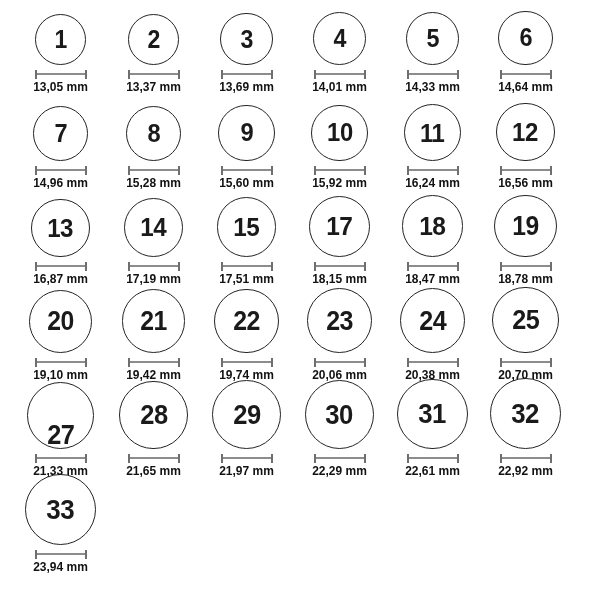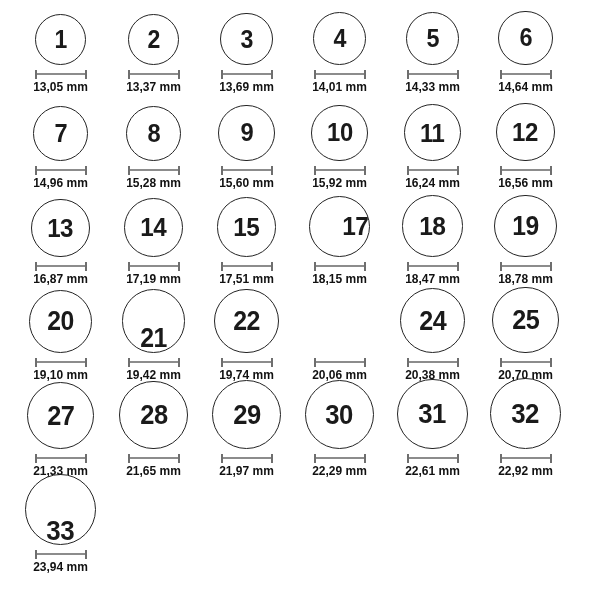--- a/index.html
+++ b/index.html
@@ -177,21 +177,21 @@
     <div class="label">17,19 mm</div>
   </div>
     <div class="cell">
     <div class="circle" style="width: 59.96px; height: 59.96px; justify-content: center;">
       <span class="num" style="font-size: 26.4px;">15</span>
     </div>
     <div class="measure"></div>
     <div class="label">17,51 mm</div>
   </div>
     <div class="cell">
-    <div class="circle" style="width: 61.24px; height: 61.24px; justify-content: flex-end;">
+    <div class="circle" style="width: 61.24px; height: 61.24px;">
       <span class="num" style="font-size: 26.6px;">17</span>
     </div>
     <div class="measure"></div>
     <div class="label">18,15 mm</div>
   </div>
     <div class="cell">
     <div class="circle" style="width: 61.88px; height: 61.88px;">
       <span class="num" style="font-size: 26.7px;">18</span>
     </div>
     <div class="measure"></div>
@@ -205,53 +205,56 @@
     <div class="label">18,78 mm</div>
   </div>
     <div class="cell">
     <div class="circle" style="width: 63.16px; height: 63.16px;">
       <span class="num" style="font-size: 26.9px;">20</span>
     </div>
     <div class="measure"></div>
     <div class="label">19,10 mm</div>
   </div>
     <div class="cell">
-    <div class="circle" style="width: 63.8px; height: 63.8px; align-items: flex-end;">
+    <div class="circle" style="width: 63.8px; height: 63.8px;">
       <span class="num" style="font-size: 27px;">21</span>
     </div>
     <div class="measure"></div>
     <div class="label">19,42 mm</div>
   </div>
     <div class="cell">
     <div class="circle" style="width: 64.44px; height: 64.44px;">
       <span class="num" style="font-size: 27.1px;">22</span>
     </div>
     <div class="measure"></div>
     <div class="label">19,74 mm</div>
   </div>
     <div class="cell">
+    <div class="circle" style="width: 65.08px; height: 65.08px;">
+      <span class="num" style="font-size: 27.2px;">23</span>
+    </div>
     <div class="measure"></div>
     <div class="label">20,06 mm</div>
   </div>
     <div class="cell">
     <div class="circle" style="width: 65.72px; height: 65.72px; align-items: center;">
       <span class="num" style="font-size: 27.3px;">24</span>
     </div>
     <div class="measure"></div>
     <div class="label">20,38 mm</div>
   </div>
     <div class="cell">
     <div class="circle" style="width: 66.36px; height: 66.36px;">
       <span class="num" style="font-size: 27.4px;">25</span>
     </div>
     <div class="measure"></div>
     <div class="label">20,70 mm</div>
   </div>
     <div class="cell">
-    <div class="circle" style="width: 67.64px; height: 67.64px;">
+    <div class="circle" style="width: 67.64px; height: 67.64px; align-items: flex-end;">
       <span class="num" style="font-size: 27.6px;">27</span>
     </div>
     <div class="measure"></div>
     <div class="label">21,33 mm</div>
   </div>
     <div class="cell">
     <div class="circle" style="width: 68.28px; height: 68.28px;">
       <span class="num" style="font-size: 27.7px;">28</span>
     </div>
     <div class="measure"></div>
@@ -279,19 +282,19 @@
     <div class="label">22,61 mm</div>
   </div>
     <div class="cell">
     <div class="circle" style="width: 70.84px; height: 70.84px;">
       <span class="num" style="font-size: 28.1px;">32</span>
     </div>
     <div class="measure"></div>
     <div class="label">22,92 mm</div>
   </div>
     <div class="cell">
-    <div class="circle" style="width: 71.48px; height: 71.48px; align-items: flex-end;">
+    <div class="circle" style="width: 71.48px; height: 71.48px;">
       <span class="num" style="font-size: 28.2px;">33</span>
     </div>
     <div class="measure"></div>
     <div class="label">23,94 mm</div>
   </div>
   </main>
 
 </body></html>

